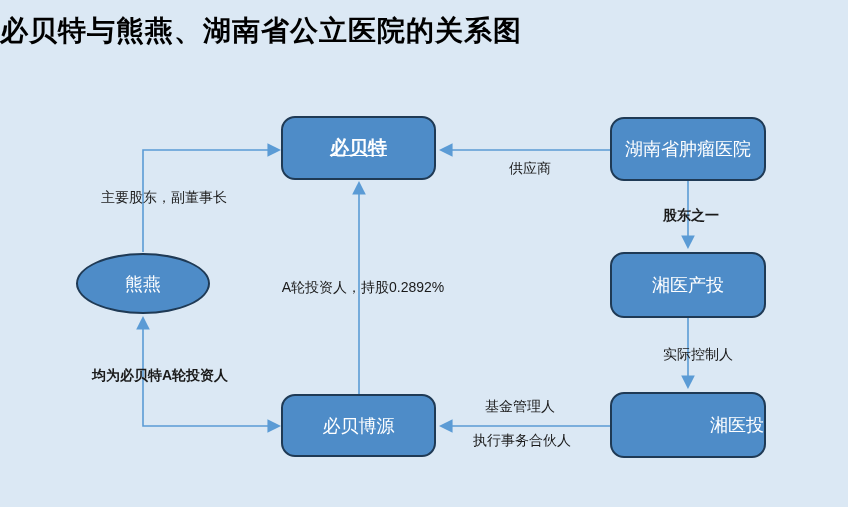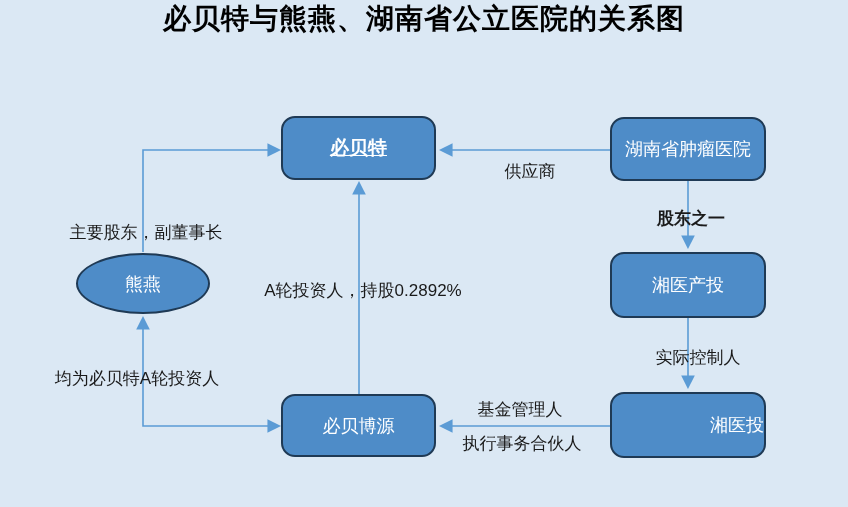--- a/index.html
+++ b/index.html
@@ -13,41 +13,41 @@
   *{margin:0;padding:0;box-sizing:border-box;}
   html,body{width:848px;height:507px;}
   body{
     font-family:"Liberation Sans","DejaVu Sans",sans-serif;
     background:var(--bg);
     position:relative;
     overflow:hidden;
   }
   .stage{position:absolute;inset:0;width:848px;height:507px;}
   .title{
-    position:absolute;top:0;left:0;width:100%;
-    text-align:center;font-size:28px;font-weight:bold;color:#000;
+    position:absolute;top:12px;left:0;width:100%;
+    text-align:left;font-size:28px;font-weight:bold;color:#000;
     letter-spacing:1px;z-index:3;
   }
   svg.connectors{position:absolute;top:0;left:0;z-index:1;}
   svg.connectors path{stroke:var(--connector);stroke-width:1.6;fill:none;}
   svg.connectors marker path{fill:var(--connector);stroke:none;}
   .node{
     position:absolute;z-index:2;
     background:var(--node-fill);
     border:2.5px solid var(--node-border);
     border-radius:14px;
     color:#fff;font-size:18px;
     display:flex;align-items:center;justify-content:center;
     text-align:center;
   }
   .node.bold{font-weight:bold;font-size:19px;text-decoration:underline;}
   .node.ellipse{border-radius:50%;}
   .edge-label{
     position:absolute;z-index:3;
-    font-size:17px;color:var(--label-color);
+    font-size:14px;color:var(--label-color);
     white-space:nowrap;transform:translateX(-50%);
   }
   .credit{
     position:absolute;right:10px;top:481px;z-index:3;
     font-size:13px;color:var(--credit-color);white-space:nowrap;
   }
 </style>
 </head>
 <body>
 
@@ -106,18 +106,18 @@
   <div class="edge-label" style="left:691px;top:207px;font-weight:bold;">股东之一</div>
 
   <div class="edge-label" style="left:698px;top:346px;">实际控制人</div>
 
   <div class="edge-label" style="left:522px;top:432px;">执行事务合伙人</div>
 
   <div class="edge-label" style="left:520px;top:398px;">基金管理人</div>
 
   <div class="edge-label" style="left:363px;top:279px;">A轮投资人，持股0.2892%</div>
 
-  <div class="edge-label" style="left:146px;top:189px;margin-top:32px;">主要股东，副董事长</div>
+  <div class="edge-label" style="left:164px;top:189px;">主要股东，副董事长</div>
 
-  <div class="edge-label" style="left:137px;top:367px;">均为必贝特A轮投资人</div>
+  <div class="edge-label" style="left:160px;top:367px;font-weight:bold;">均为必贝特A轮投资人</div>
 
 
 </div>
 
 </body></html>

